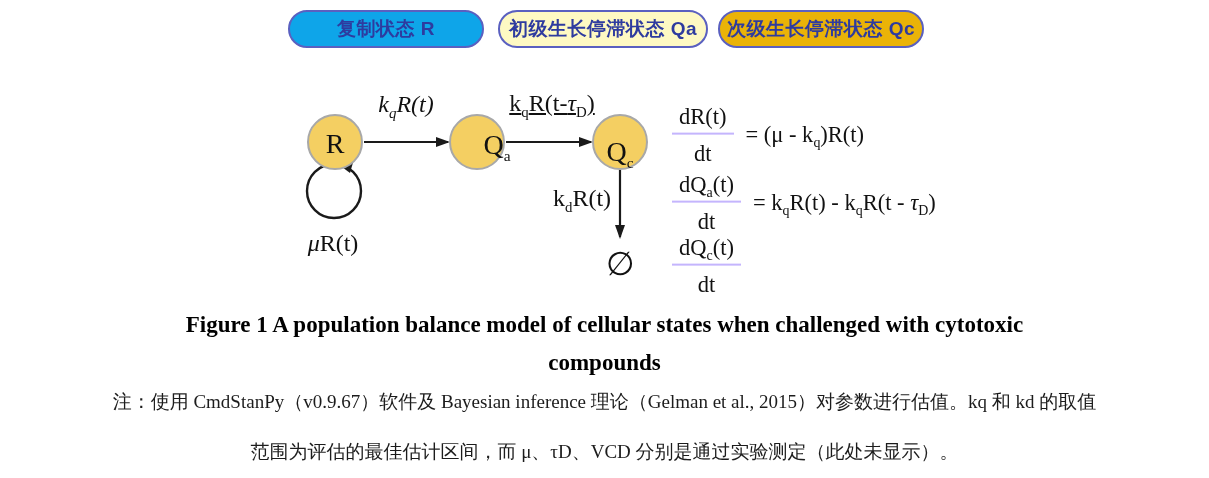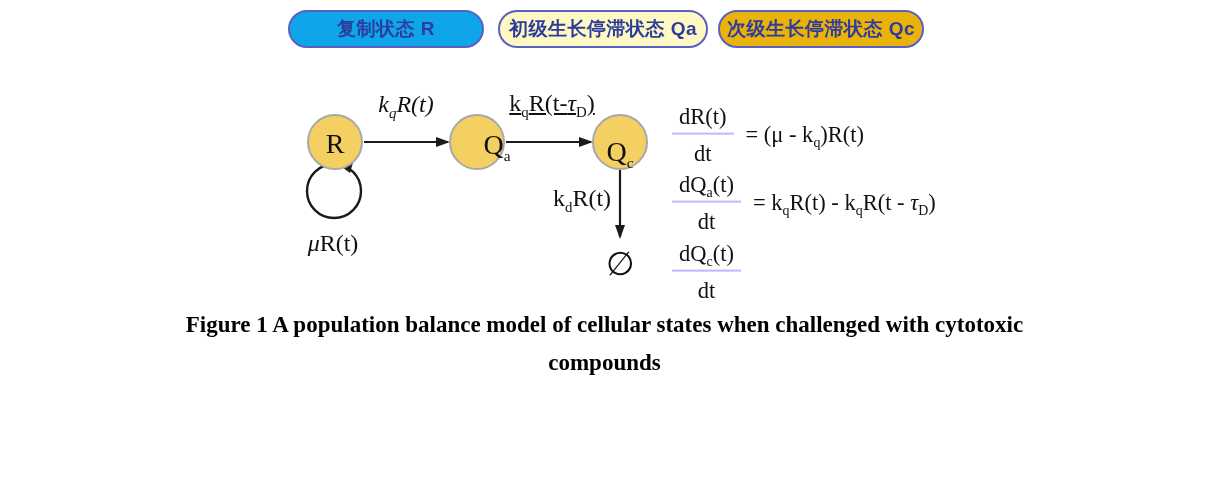--- a/index.html
+++ b/index.html
@@ -108,26 +108,30 @@
   </div>
 
   <div class="eq" style="top:203px;">
     <div class="frac">
       <div class="num"><span>dQ</span><sub>a</sub><span>(t)</span></div>
       <div class="den">dt</div>
     </div>
     <div class="rhs"><span>= k</span><sub>q</sub><span>R(t) - k</span><sub>q</sub><span>R(t - </span><i>τ</i><sub>D</sub><span>)</span></div>
   </div>
 
-  <div class="eq" style="top:272px;align-items:flex-end;">
+  <div class="eq" style="top:266px;align-items:flex-end;">
     <div class="frac">
       <div class="num"><span>dQ</span><sub>c</sub><span>(t)</span></div>
       <div class="den">dt</div>
     </div>
   </div>
 
   <div class="caption">
     <div>Figure 1 A population balance model of cellular states when challenged with cytotoxic</div>
     <div>compounds</div>
   </div>
 
+  <div class="note">
+    <div class="note-line">注：使用 CmdStanPy（v0.9.67）软件及 Bayesian inference 理论（Gelman et al., 2015）对参数进行估值。kq 和 kd 的取值</div>
+    <div class="note-line">范围为评估的最佳估计区间，而 μ、τD、VCD 分别是通过实验测定（此处未显示）。</div>
+  </div>
 
 </div>
 
 </body></html>

